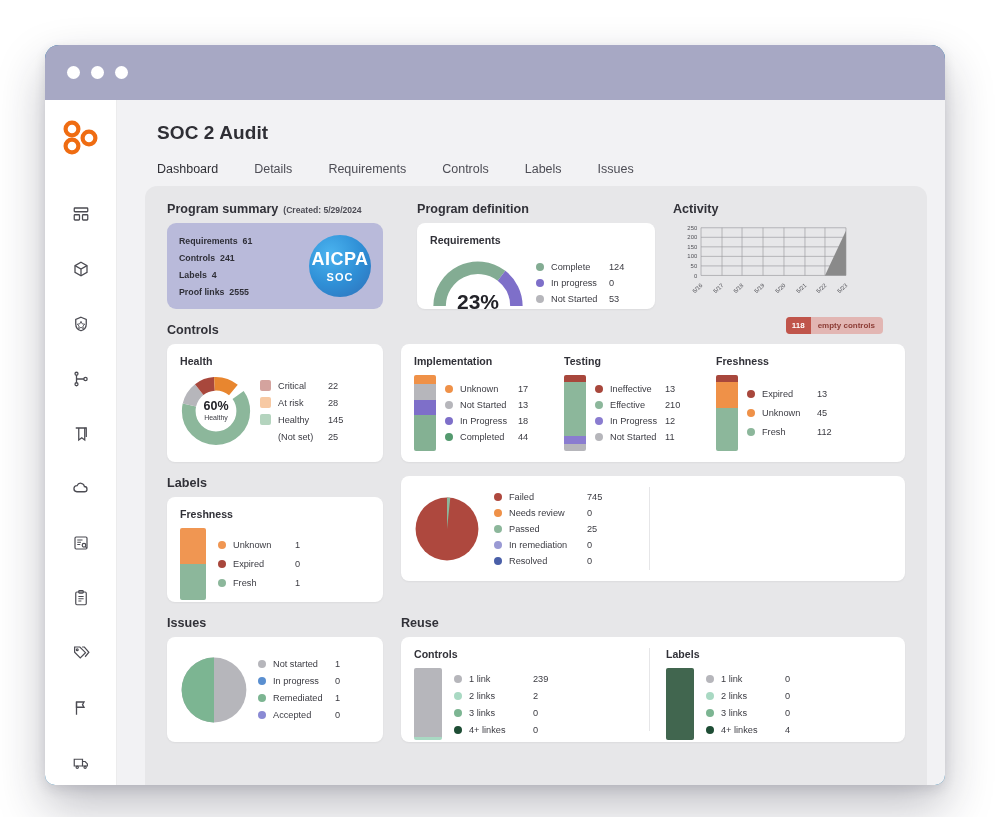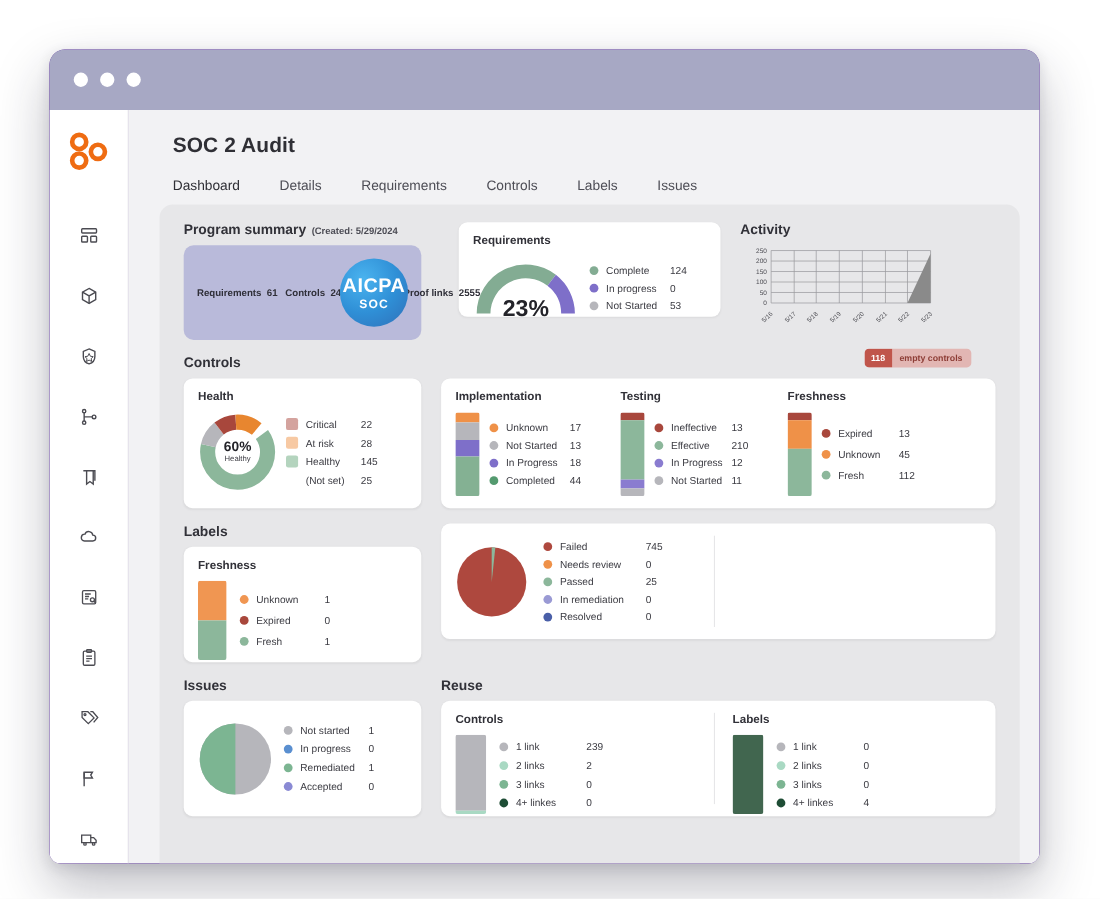--- a/index.html
+++ b/index.html
@@ -9,21 +9,21 @@
     font-family: "Liberation Sans", sans-serif;
     overflow: hidden;
   }
   .stage { position: relative; width: 1000px; height: 817px; }
 
   
   .window {
     position: absolute; left: 45px; top: 45px;
     width: 900px; height: 740px;
     border-radius: 14px 14px 10px 10px;
-    background: #4c1d95;
+    background: #0369a1;
     box-shadow: 0 22px 48px rgba(30,30,50,.28), 0 4px 12px rgba(30,30,50,.12);
     overflow: hidden;
   }
   .titlebar {
     height: 55px; background: #a7a8c4;
     display: flex; align-items: center; padding-left: 22px; gap: 11px;
   }
   .dot { width: 13px; height: 13px; border-radius: 50%; background: #fff; }
 
   .body-row { display: flex; height: 685px; }
@@ -80,21 +80,21 @@
   .sw { width: 8px; height: 8px; border-radius: 50%; flex: 0 0 8px; margin-right: 7px; }
   .sw.square { border-radius: 2px; }
   .lg-label { white-space: nowrap; }
   .lg-val { text-align: right; color: #3b3b42; }
 
   
   .ps-card {
     background: #b9bada; border-radius: 9px; width: 216px; height: 86px;
     display: flex; align-items: center; padding: 0 12px; position: relative;
   }
-  .ps-list { display: flex; gap: 7px; }
+  .ps-list { display: flex; flex-direction: column; gap: 7px; }
   .ps-line { font-size: 8.8px; font-weight: 700; color: #2f2f38; white-space: nowrap; }
   .seal {
     position: absolute; right: 12px; top: 50%; transform: translateY(-50%);
     width: 62px; height: 62px; border-radius: 50%;
     background: radial-gradient(circle at 34% 30%, #4ab3ef 0%, #2f8fd6 52%, #2f6fb8 100%);
     display: flex; flex-direction: column; align-items: center; justify-content: center;
     color: #fff; line-height: 1;
   }
   .seal .s1 { font-size: 18px; font-weight: 700; letter-spacing: .5px; }
   .seal .s2 { font-size: 11px; font-weight: 700; letter-spacing: 1px; margin-top: 4px; }
@@ -261,20 +261,21 @@
                   </div>
                 </div>
                 <div class="seal">
                   <span class="s1">AICPA</span>
                   <span class="s2">SOC</span>
                 </div>
               </div>
             </div>
 
             <div style="width:238px">
+              <div class="sec-head">Program definition</div>
               <div class="card" style="height:86px;display:flex;flex-direction:column">
                 <div class="card-title">Requirements</div>
                 <div style="display:flex;align-items:center;gap:10px;flex:1">
                   <div class="gauge-wrap">
                     <svg viewBox="0 0 100 56" style="width:100%;height:100%">
                       <path d="M10 52 A40 40 0 0 1 74.5 20.5" fill="none" stroke="#83ac93" stroke-width="13"></path>
                       <path d="M74.5 20.5 A40 40 0 0 1 90 52" fill="none" stroke="#7e6fc9" stroke-width="13"></path>
                     </svg>
                     <div class="gauge-pct">23%</div>
                   </div>

